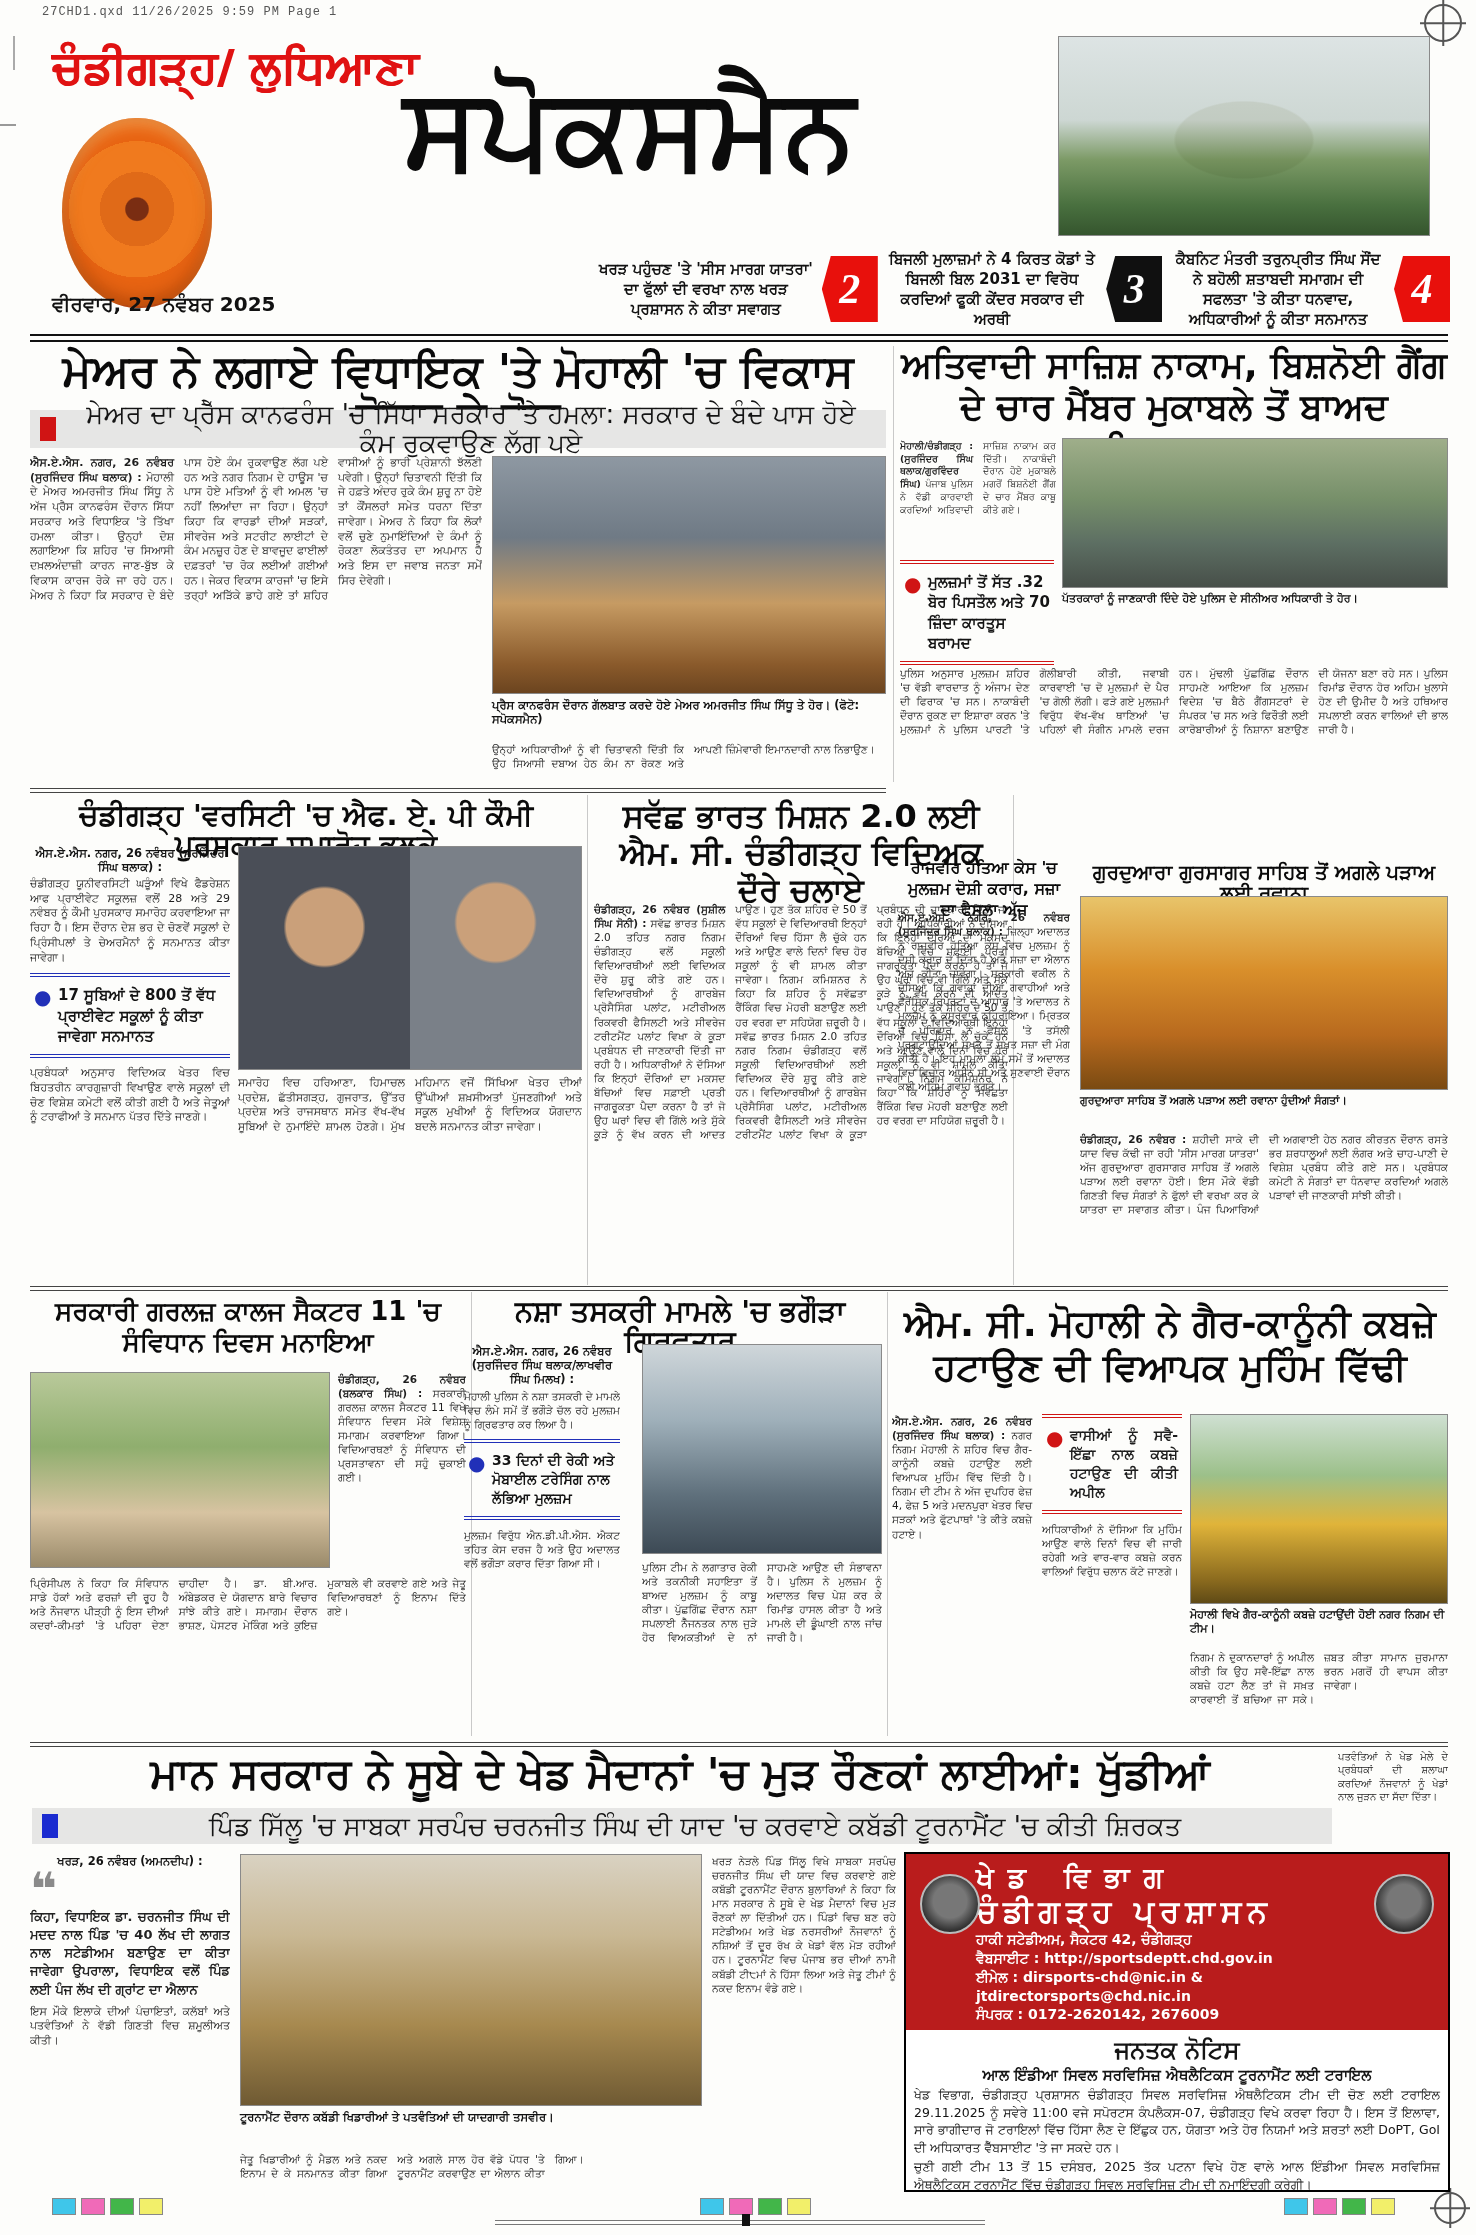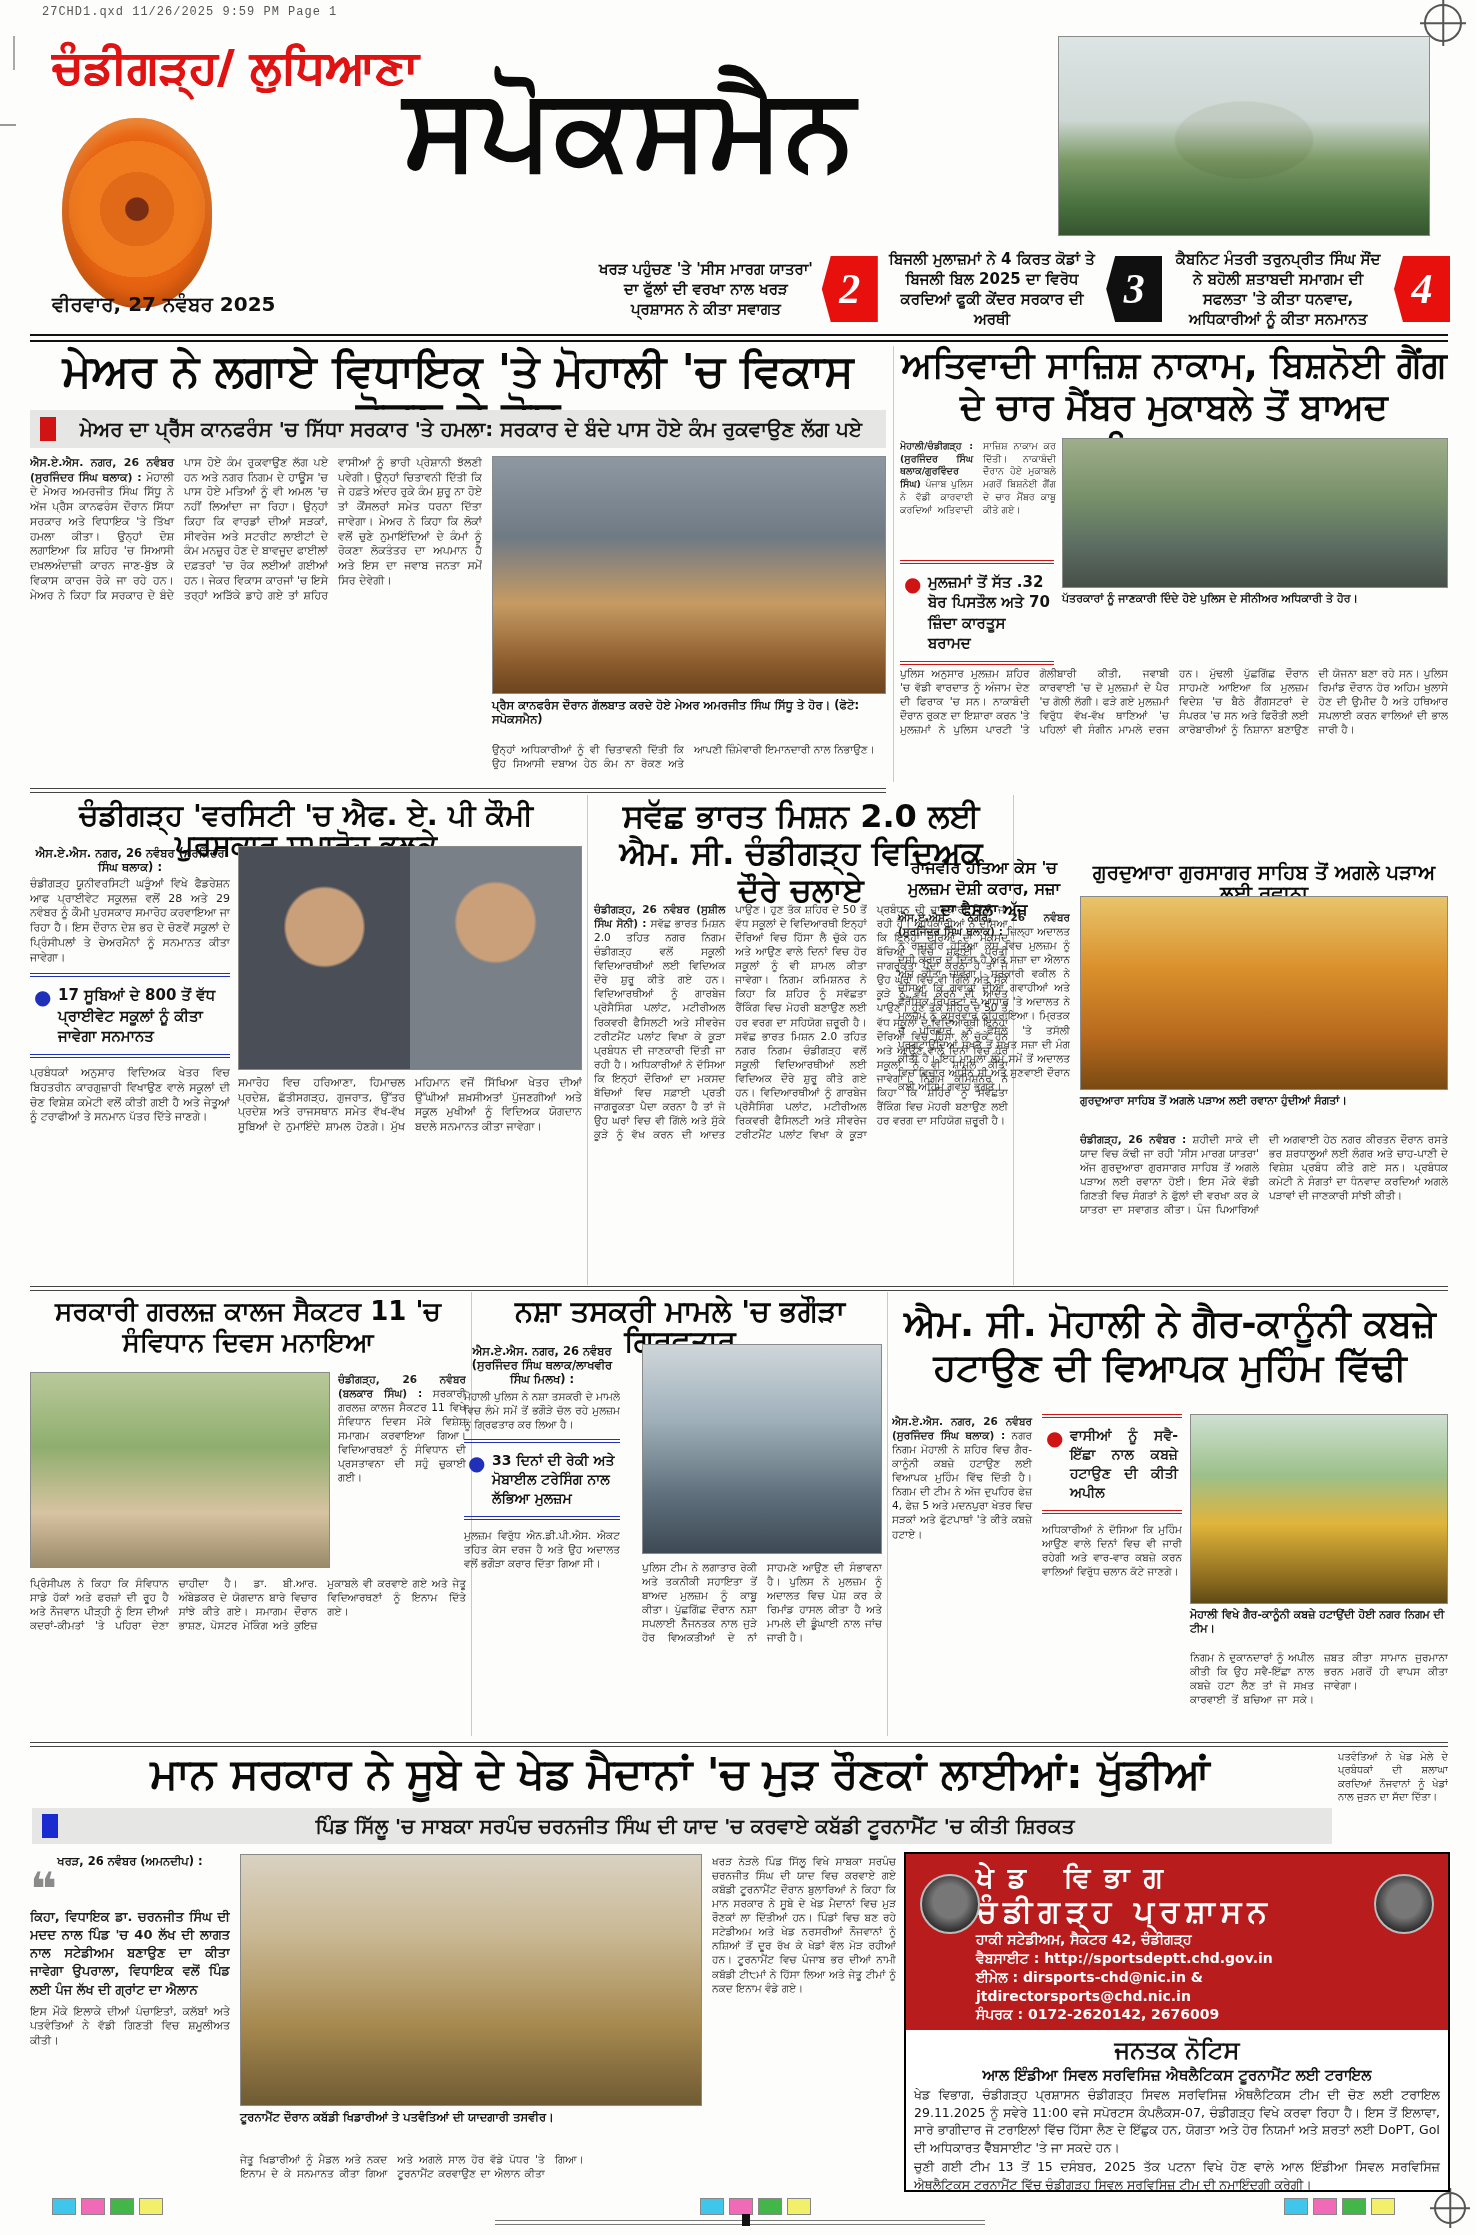--- a/index.html
+++ b/index.html
@@ -13,21 +13,21 @@
   .teaser-row{display:flex;align-items:center;gap:8px;}
   .teaser{font-size:15px;font-weight:bold;text-align:center;line-height:1.35;color:#111;}
   .page-tag{width:56px;height:66px;flex:0 0 56px;display:flex;align-items:center;justify-content:center;
             clip-path:polygon(16% 0,100% 0,100% 100%,16% 100%,0 50%);
             color:#fff;font-family:"Liberation Serif",serif;font-style:italic;font-weight:bold;font-size:42px;}
   .rule-dbl{border-top:2px solid #111;border-bottom:2px solid #111;height:4px;}
   .rule-thin{border-top:1px solid #444;border-bottom:1px solid #444;height:3px;}
   .hl1{font-weight:900;text-align:center;line-height:1.05;color:#0a0a0a;}
   .subbar{background:#e6e6e5;display:flex;align-items:center;gap:10px;padding:0 10px;}
   .subbar .sq{width:16px;height:24px;flex:0 0 16px;}
-  .subbar .txt{font-size:20px;font-weight:bold;flex:1;text-align:center;line-height:1.1;}
+  .subbar .txt{font-size:26px;font-weight:normal;flex:1;text-align:center;line-height:1.1;}
   .byline{font-weight:bold;font-size:11.5px;text-align:center;margin-bottom:3px;}
   .body{font-size:11px;line-height:1.34;text-align:justify;color:#1d1d1d;}
   .cols2{column-count:2;column-gap:10px;}
   .cols3{column-count:3;column-gap:10px;}
   .cols4{column-count:4;column-gap:10px;}
   .photo{border:1px solid #8a8a8a;box-sizing:border-box;}
   .caption{font-size:11.5px;font-weight:bold;line-height:1.25;color:#111;}
   .hlbox{border-top:4px double #2130b8;border-bottom:4px double #2130b8;padding:8px 4px 8px 28px;
          font-size:15px;font-weight:bold;line-height:1.35;position:relative;margin:8px 0;}
   .hlbox.red{border-top-color:#d01414;border-bottom-color:#d01414;}
@@ -72,21 +72,21 @@
        background:linear-gradient(180deg,#dde4e4 0%,#cdd7d3 42%,#7c9a66 62%,#49703f 85%,#35552e 100%),
        radial-gradient(ellipse at 50% 52%,#f1f1ea 0 26%,transparent 27%);
        background-blend-mode:multiply;"></div>
   <div class="abs dateline" style="left:52px;top:292px;">ਵੀਰਵਾਰ, 27 ਨਵੰਬਰ 2025</div>
 
   <div class="abs teaser-row" style="left:598px;top:250px;width:852px;height:78px;">
     <div class="teaser" style="width:252px;">ਖਰੜ ਪਹੁੰਚਣ 'ਤੇ 'ਸੀਸ ਮਾਰਗ ਯਾਤਰਾ' ਦਾ ਫੁੱਲਾਂ ਦੀ ਵਰਖਾ ਨਾਲ ਖਰੜ ਪ੍ਰਸ਼ਾਸਨ ਨੇ ਕੀਤਾ ਸਵਾਗਤ</div>
     <div class="page-tag" style=";background:#e8100c">
         <span>2</span>
       </div>
-    <div class="teaser" style="width:248px;">ਬਿਜਲੀ ਮੁਲਾਜ਼ਮਾਂ ਨੇ 4 ਕਿਰਤ ਕੋਡਾਂ ਤੇ ਬਿਜਲੀ ਬਿਲ 2025 ਦਾ ਵਿਰੋਧ ਕਰਦਿਆਂ ਫੂਕੀ ਕੇਂਦਰ ਸਰਕਾਰ ਦੀ ਅਰਥੀ</div>
+    <div class="teaser" style="width:248px;">ਬਿਜਲੀ ਮੁਲਾਜ਼ਮਾਂ ਨੇ 4 ਕਿਰਤ ਕੋਡਾਂ ਤੇ ਬਿਜਲੀ ਬਿਲ 2031 ਦਾ ਵਿਰੋਧ ਕਰਦਿਆਂ ਫੂਕੀ ਕੇਂਦਰ ਸਰਕਾਰ ਦੀ ਅਰਥੀ</div>
     <div class="page-tag" style=";background:#101010">
         <span>3</span>
       </div>
     <div class="teaser" style="width:252px;">ਕੈਬਨਿਟ ਮੰਤਰੀ ਤਰੁਨਪ੍ਰੀਤ ਸਿੰਘ ਸੌਂਦ ਨੇ ਬਹੋਲੀ ਸ਼ਤਾਬਦੀ ਸਮਾਗਮ ਦੀ ਸਫਲਤਾ 'ਤੇ ਕੀਤਾ ਧਨਵਾਦ, ਅਧਿਕਾਰੀਆਂ ਨੂੰ ਕੀਤਾ ਸਨਮਾਨਤ</div>
     <div class="page-tag" style=";background:#e8100c">
         <span>4</span>
       </div>
   </div>
 
   <div class="abs rule-dbl" style="left:30px;top:334px;width:1418px;"></div>

